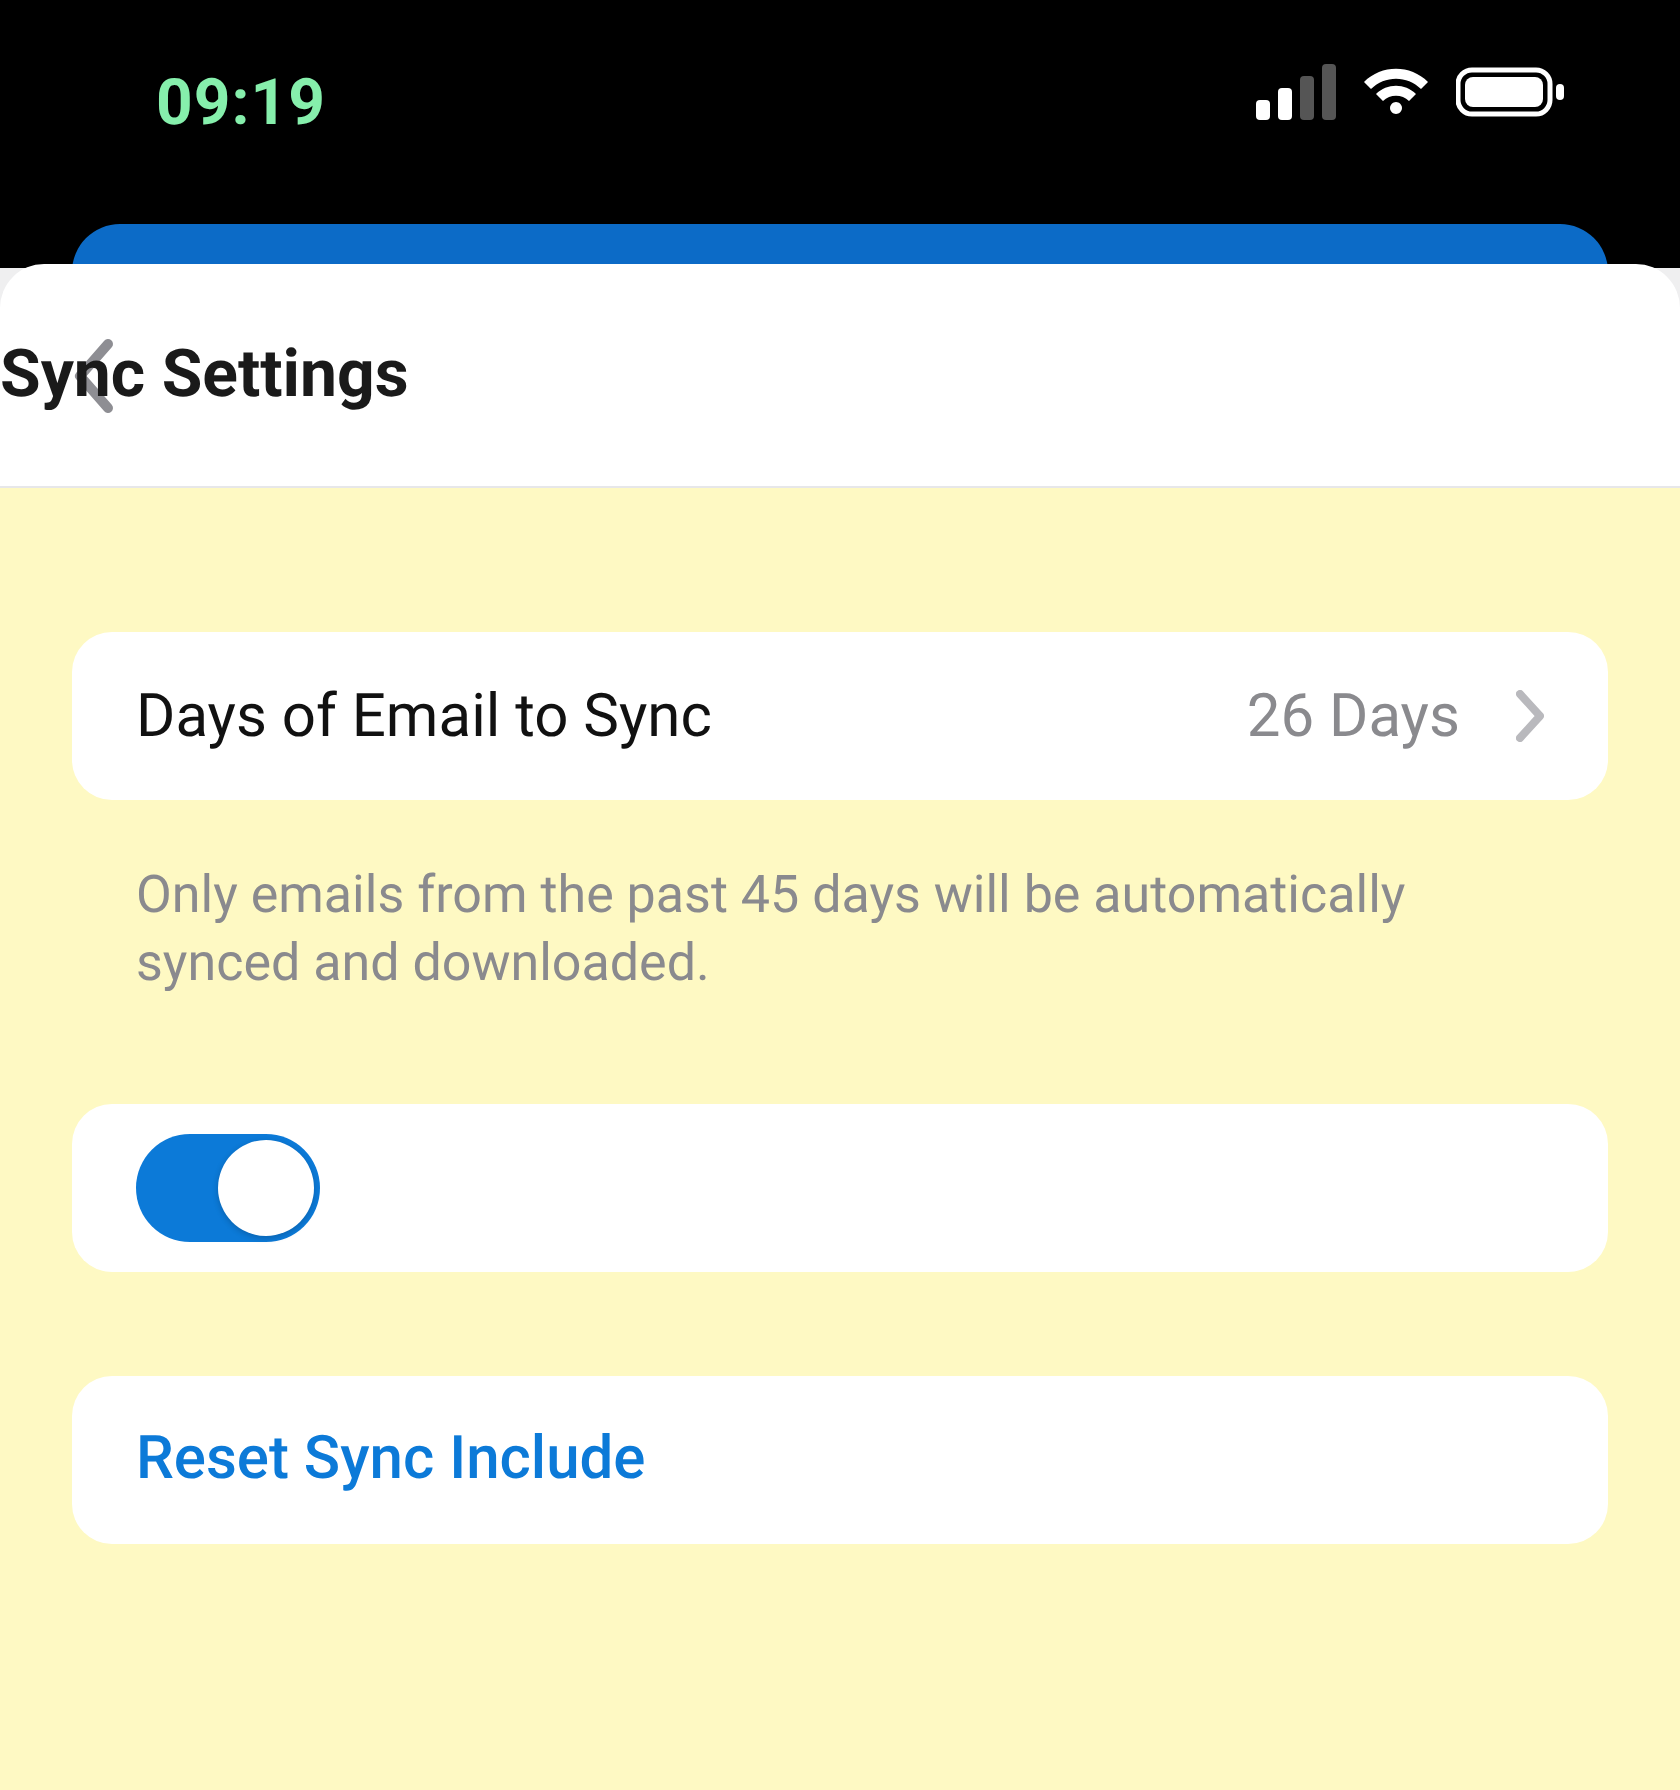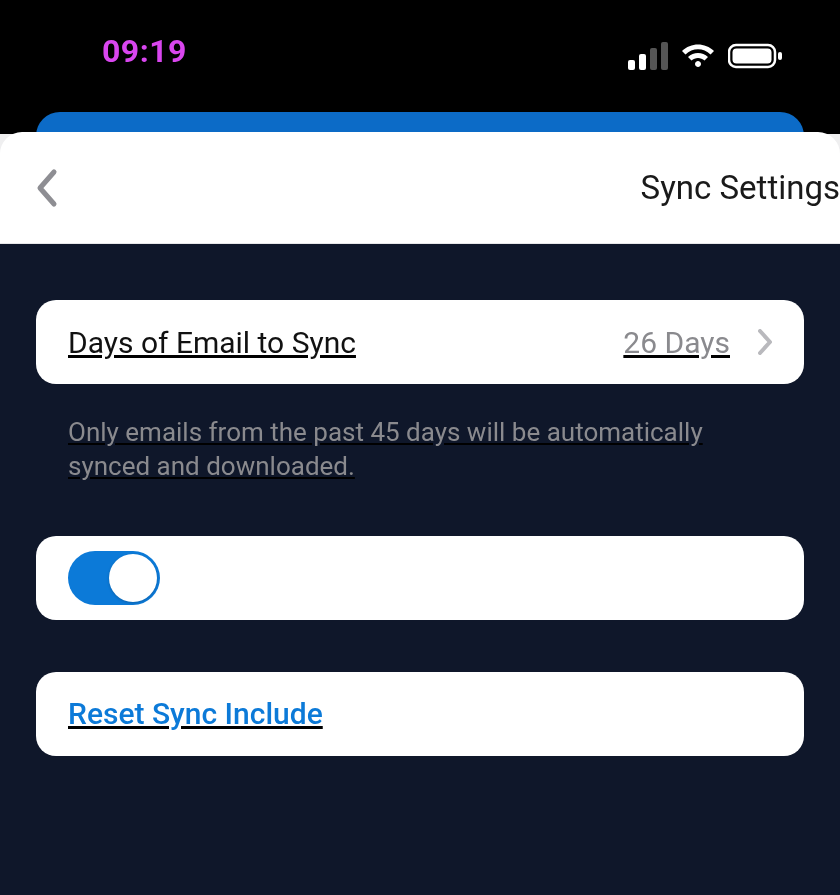--- a/index.html
+++ b/index.html
@@ -16,23 +16,23 @@
       position: relative;
     }
     .status-bar-area {
       background: #000;
       height: 134px;
       position: relative;
     }
     .status-bar {
       display: flex;
       justify-content: space-between;
-      align-items: flex-end;
-      padding: 32px 56px 0 48px;
-      color: #d946ef;
+      align-items: flex-start;
+      padding: 32px 56px 0 24px;
+      color: #86efac;
     }
     .status-time {
       font-size: 32px;
       font-weight: 700;
       letter-spacing: 0.5px;
       padding-left: 54px;
     }
     .status-icons {
       display: flex;
       align-items: center;
@@ -67,35 +67,34 @@
       height: 44px;
       display: flex;
       align-items: center;
       justify-content: flex-start;
       cursor: pointer;
     }
     .nav-title {
       position: absolute;
       left: 0;
       right: 0;
-      text-align: right;
+      text-align: left;
       font-size: 33px;
-      font-weight: 400;
+      font-weight: 700;
       color: #1a1a1a;
       pointer-events: none;
     }
     .content {
       position: absolute;
       top: 244px;
       left: 0;
       right: 0;
       bottom: 0;
-      background: #0f172a;
-      padding-top: 56px;
-      text-decoration: underline;
+      background: #fef9c3;
+      padding-top: 72px;
     }
     .card {
       margin: 0 36px;
       background: #fff;
       border-radius: 20px;
       padding: 0 32px;
     }
     .row {
       display: flex;
       align-items: center;

